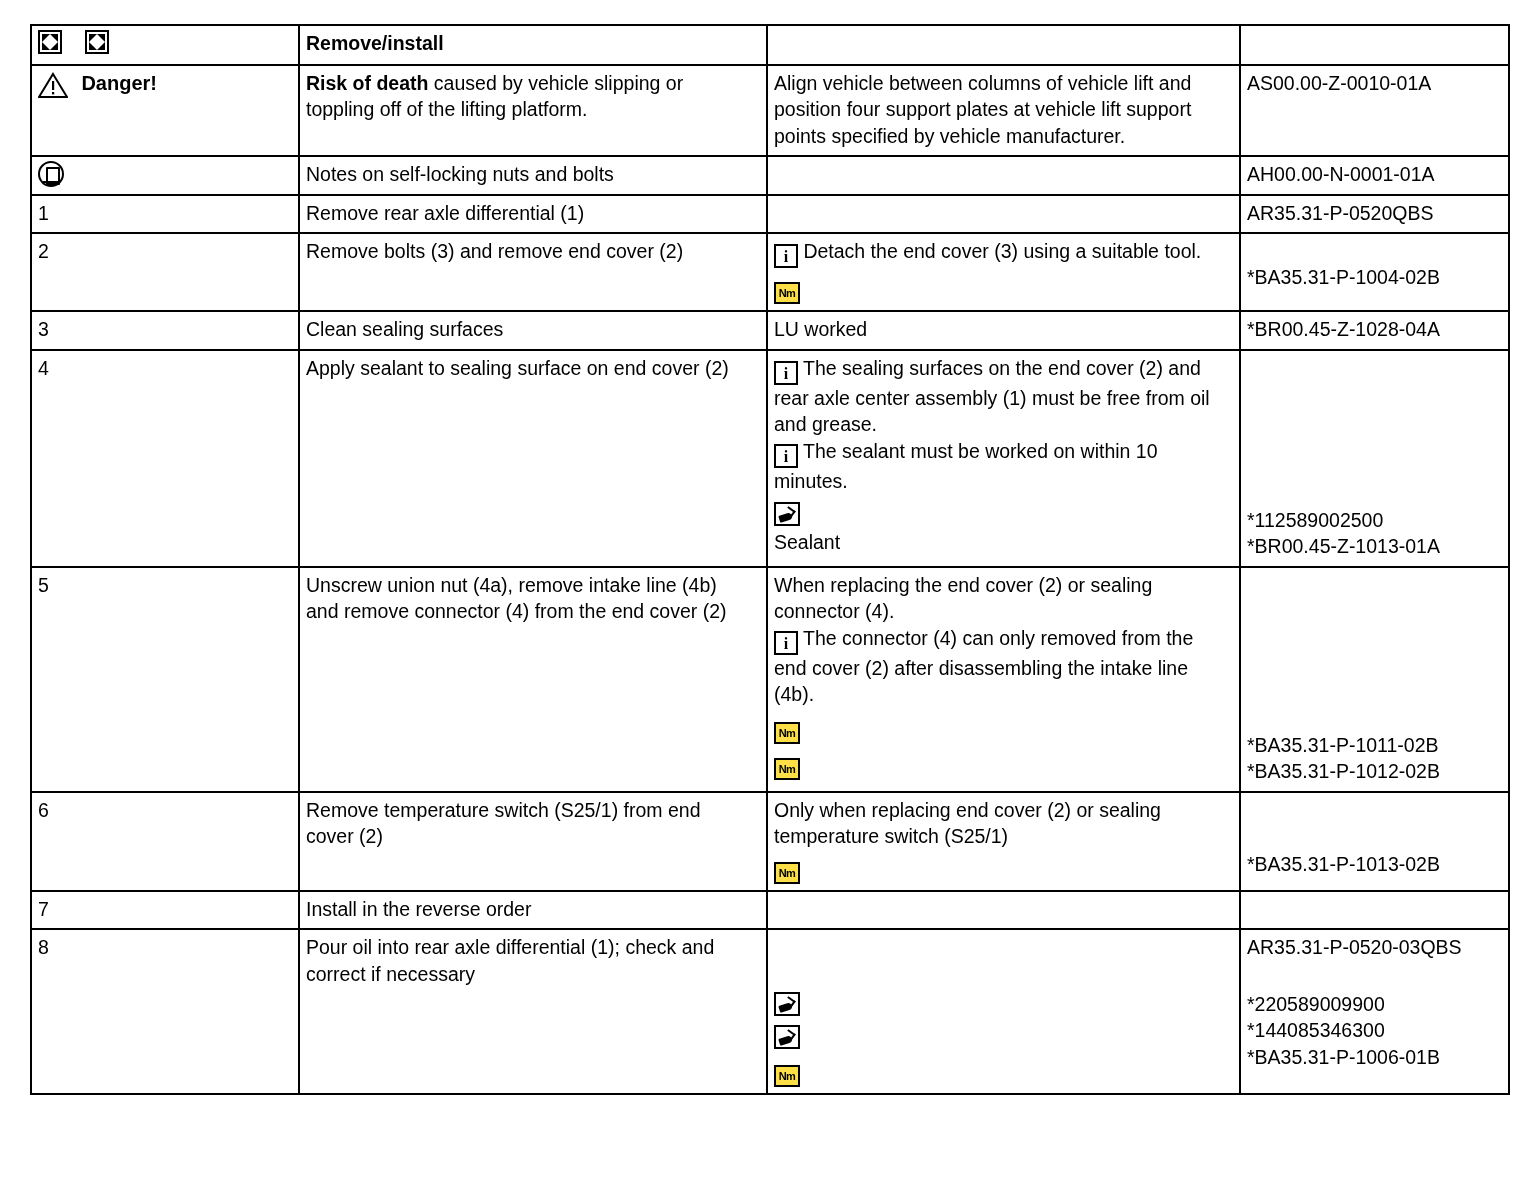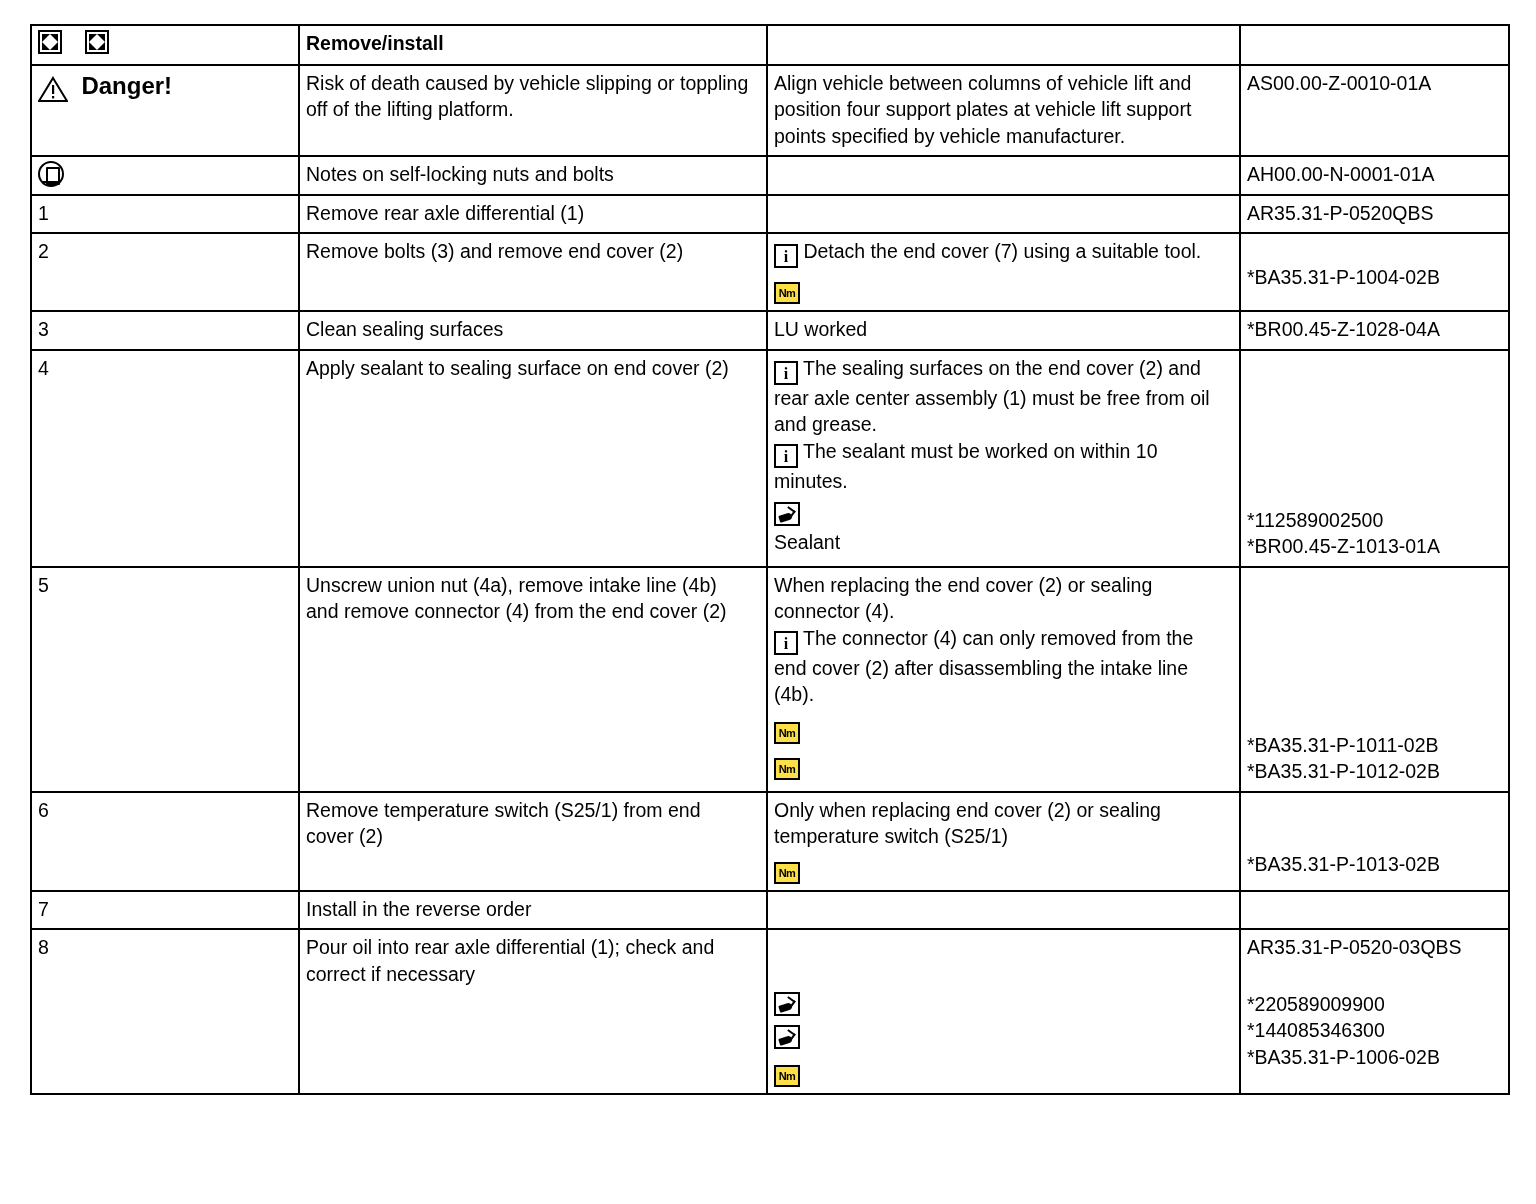--- a/index.html
+++ b/index.html
@@ -35,21 +35,21 @@
     font-size: 19.5px;
     line-height: 1.36;
   }
   col.c1 { width: 268px; }
   col.c2 { width: 468px; }
   col.c3 { width: 473px; }
   col.c4 { width: 269px; }
 
   .hdr td { font-weight: bold; }
 
-  .bold { font-weight: normal; text-align: right; }
+  .bold { font-weight: bold; text-align: right; }
   .step-num {
     font-size: 19.5px;
     line-height: 1.2;
   }
 
   
   .icon {
     display: inline-block;
     vertical-align: -3px;
     box-sizing: border-box;
@@ -162,21 +162,21 @@
   .icon-warn {
     position: relative;
     width: 30px;
     height: 26px;
     vertical-align: -5px;
   }
   .icon-warn svg { display: block; }
 
   .danger-label {
     font-weight: bold;
-    font-size: 24px;
+    font-size: 20px;
     margin-left: 8px;
     vertical-align: 3px;
   }
   .spacer-md { height: 26px; }
 </style>
 </head>
 <body>
 
 <div class="page">
   <table class="proc">
@@ -239,21 +239,21 @@
         <td>Remove rear axle differential (1)</td>
         <td></td>
         <td>AR35.31-P-0520QBS</td>
       </tr>
 
       <tr>
         <td class="step-num">2</td>
         <td>Remove bolts (3) and remove end cover (2)</td>
         <td>
           <span class="icon icon-info">i</span>
-          <span>Detach the end cover (7) using a suitable tool.</span>
+          <span>Detach the end cover (3) using a suitable tool.</span>
           <div style="margin-top:6px">
             <span class="icon icon-nm">Nm</span>
           </div>
         </td>
         <td>
           <div class="spacer-md"></div>
           <span>*BA35.31-P-1004-02B</span>
         </td>
       </tr>
 
@@ -340,19 +340,19 @@
           <div style="height:58px"></div>
           <div><span class="icon icon-sealant"></span></div>
           <div style="margin-top:6px"><span class="icon icon-sealant"></span></div>
           <div style="margin-top:6px"><span class="icon icon-nm">Nm</span></div>
         </td>
         <td>
           <div>AR35.31-P-0520-03QBS</div>
           <div style="height:30px"></div>
           <div>*220589009900</div>
           <div>*144085346300</div>
-          <div>*BA35.31-P-1006-02B</div>
+          <div>*BA35.31-P-1006-01B</div>
         </td>
       </tr>
 
     </tbody>
   </table>
 </div>
 
 </body></html>

